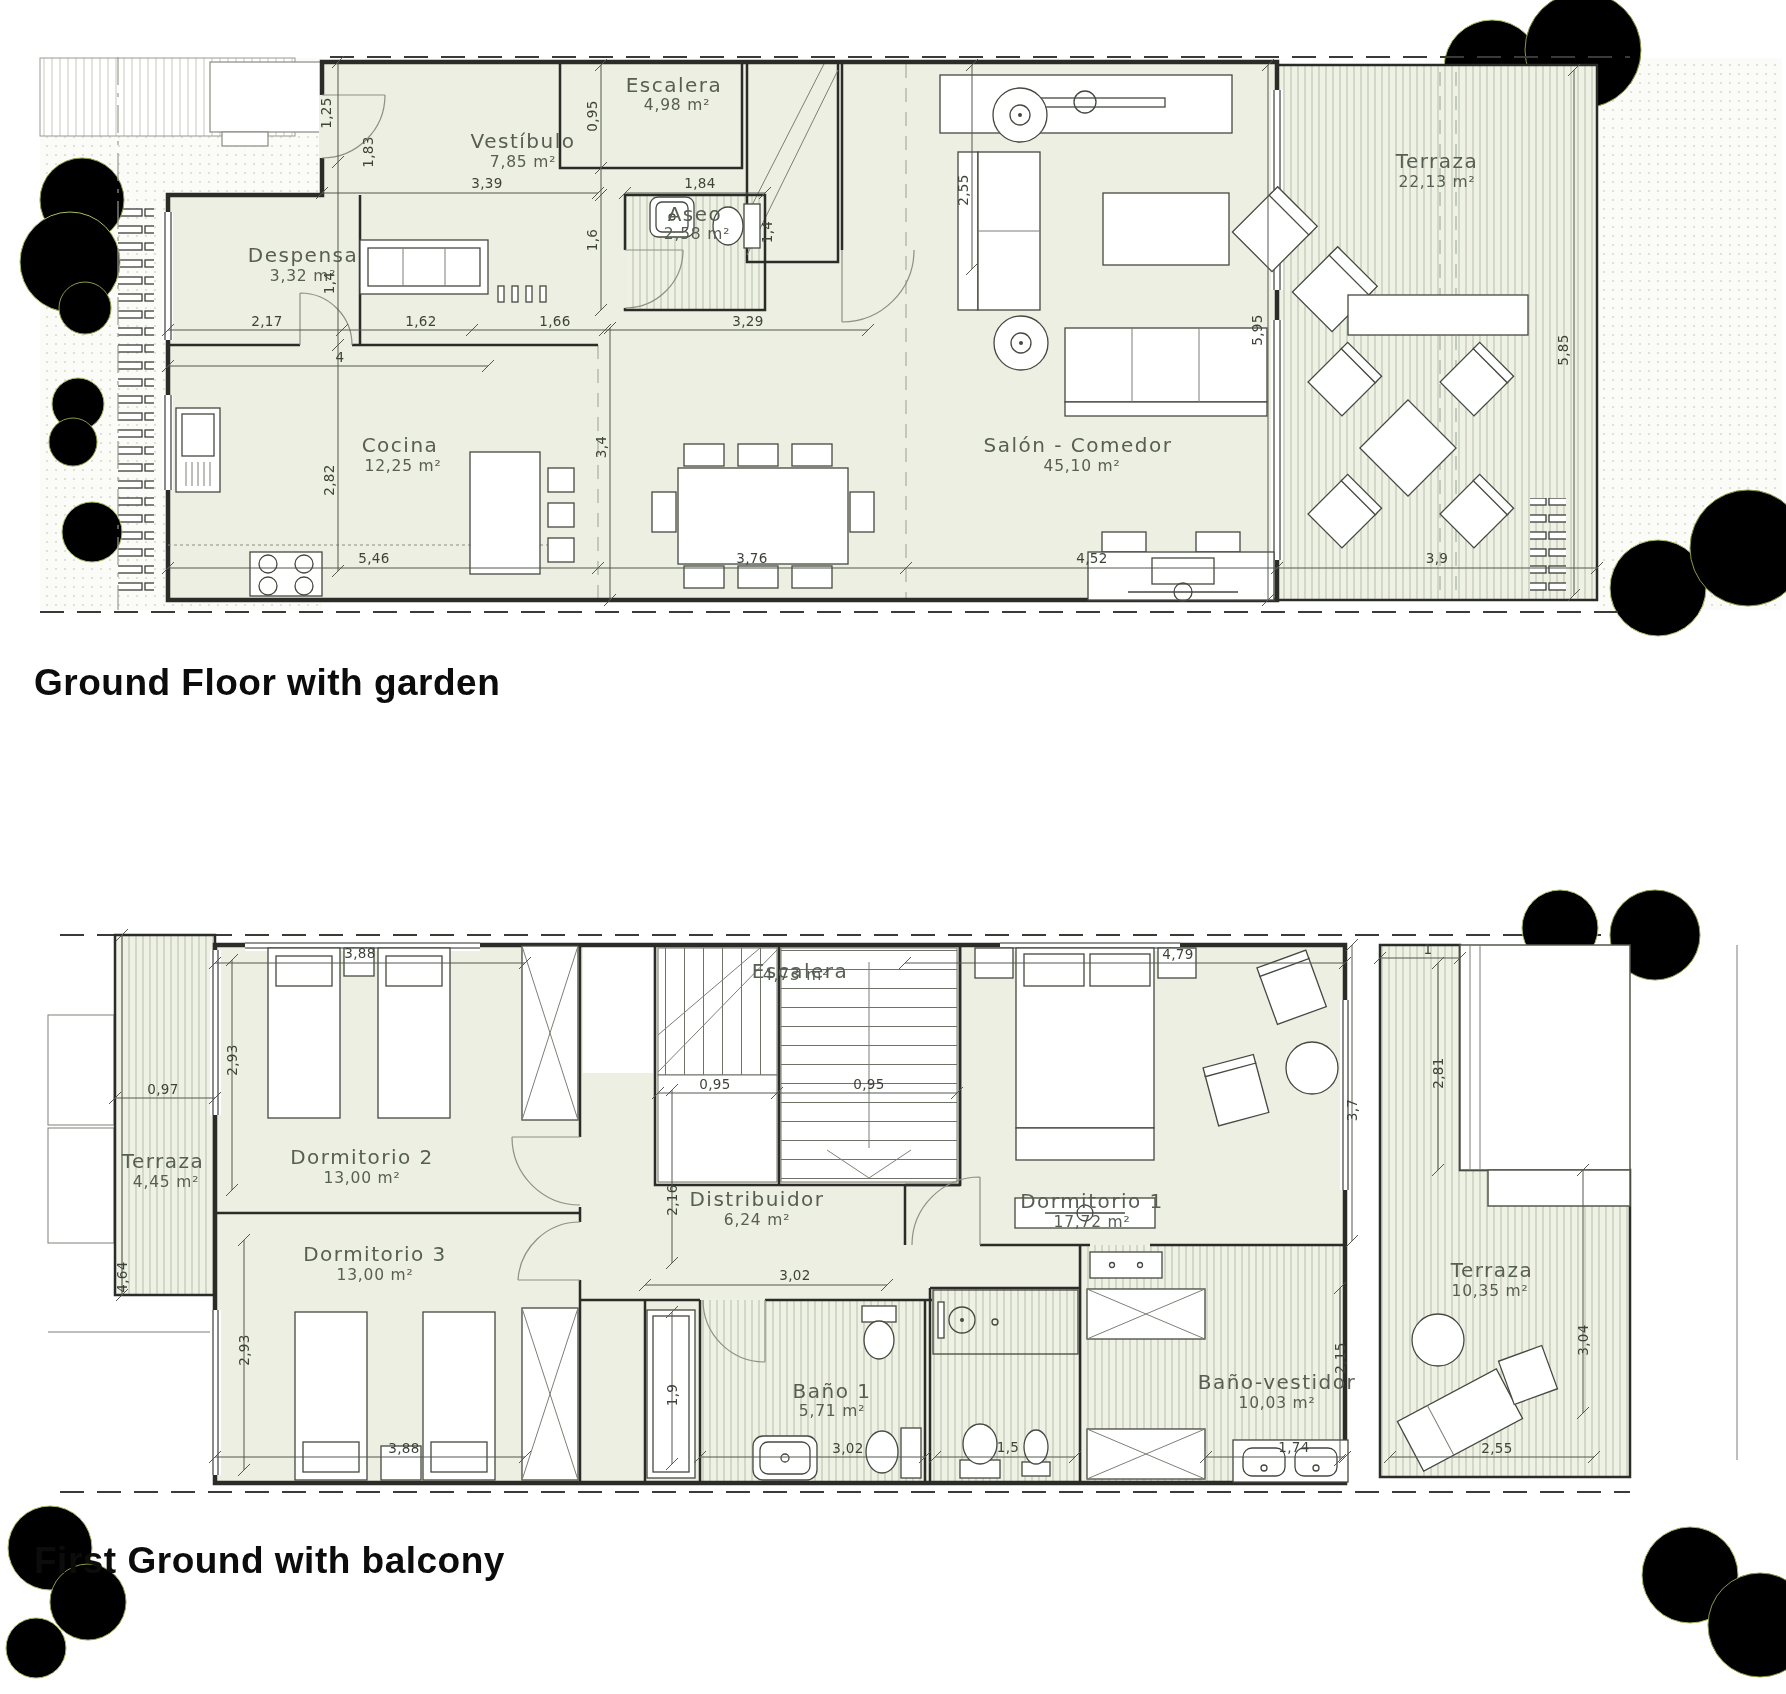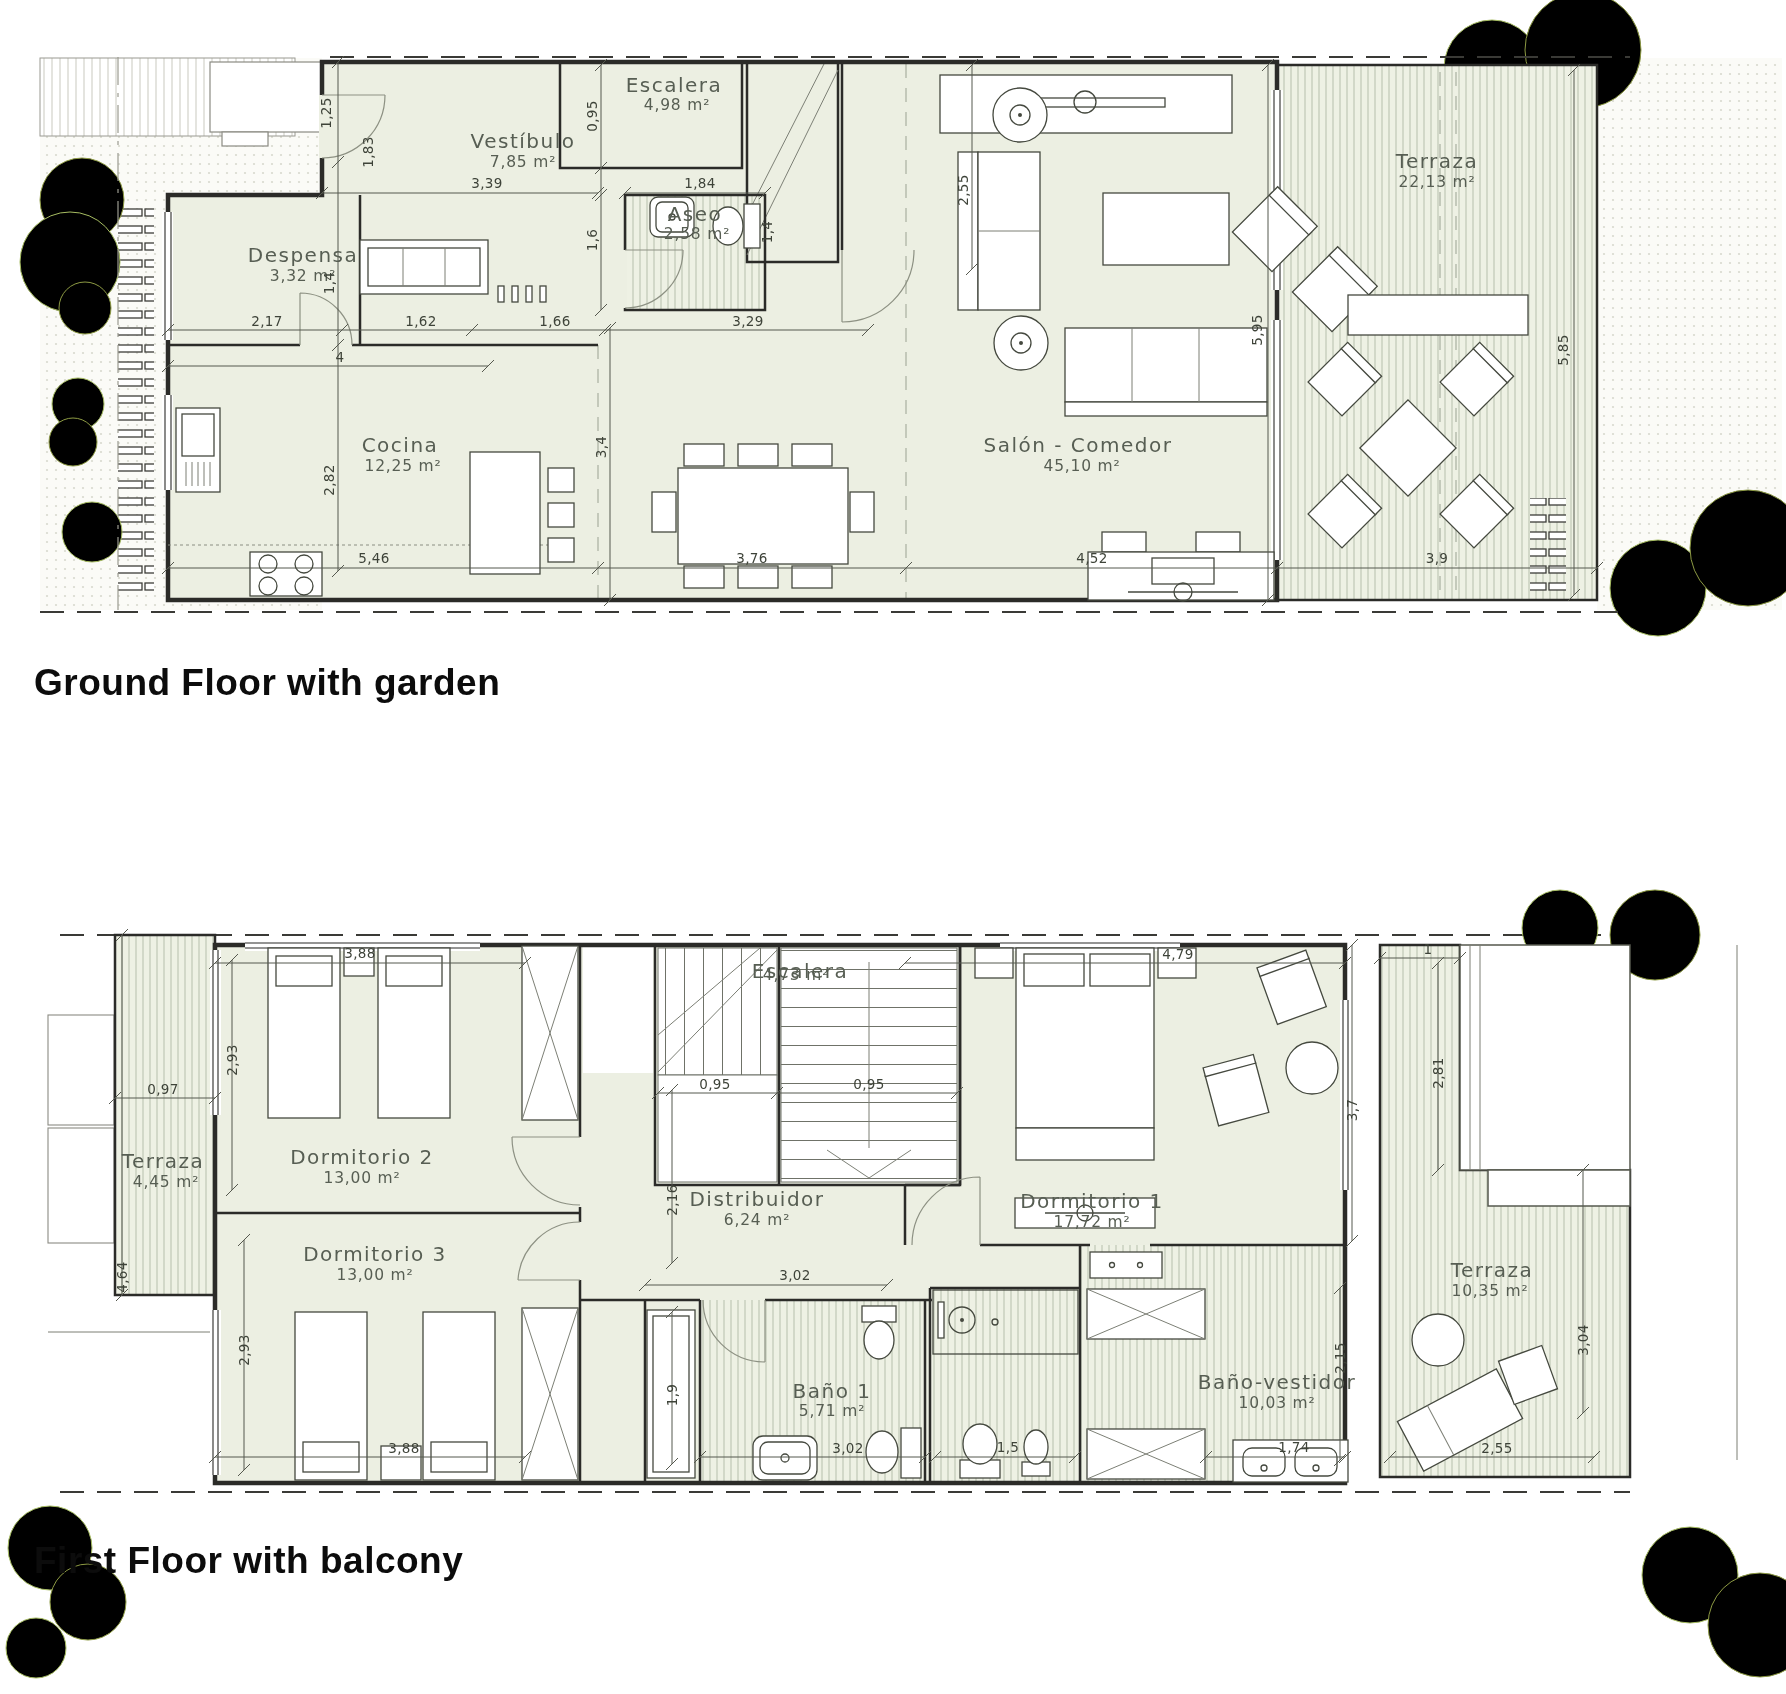--- a/index.html
+++ b/index.html
@@ -552,15 +552,15 @@
       <text class="dm" x="848" y="1453">3,02</text>
       <text class="dm" x="1008" y="1452">1,5</text>
       <text class="dm" x="1345" y="1358" transform="rotate(-90 1345 1358)">2,15</text>
       <text class="dm" x="1294" y="1452">1,74</text>
       <text class="dm" x="1497" y="1453">2,55</text>
     </g>
   </g>
 </svg>
 
 <div class="title" id="title-ground">Ground Floor with garden</div>
-<div class="title" id="title-first">First Floor with balcony</div>
+<div class="title" id="title-first">First Ground with balcony</div>
 
 </div>
 
 </body></html>

